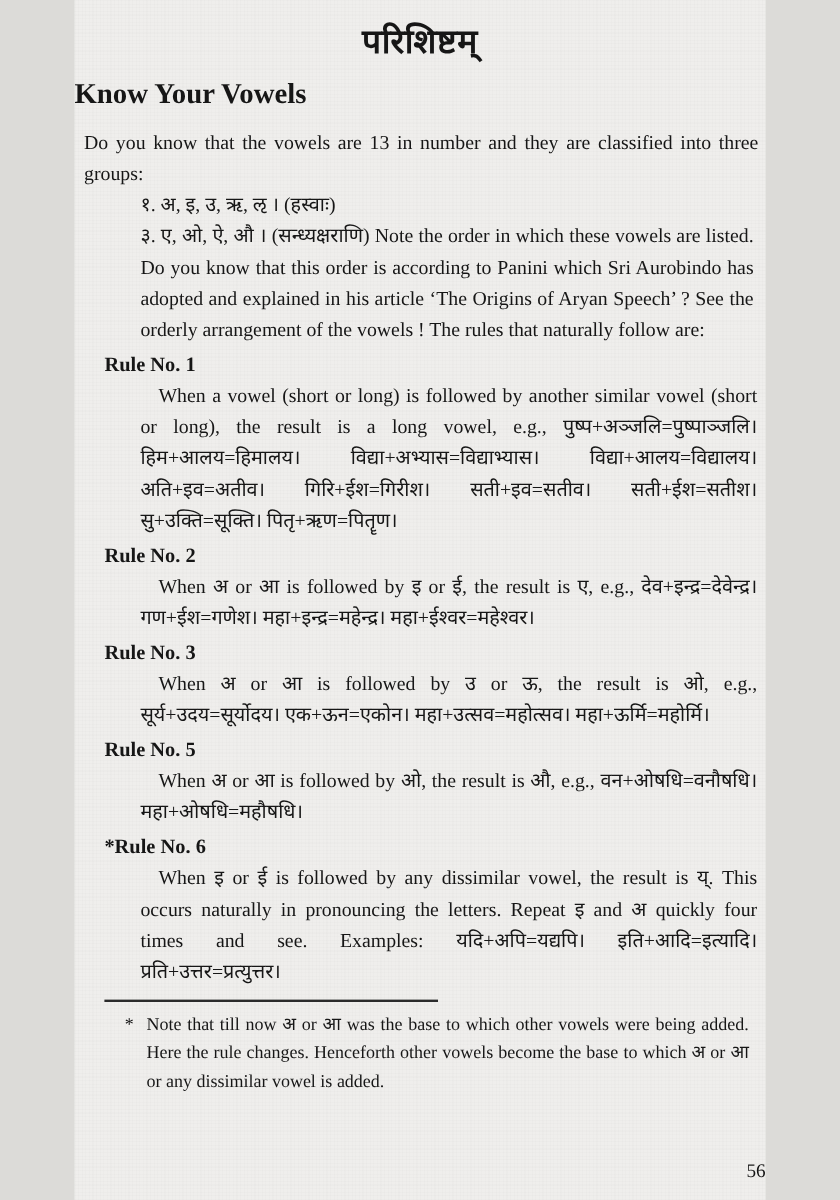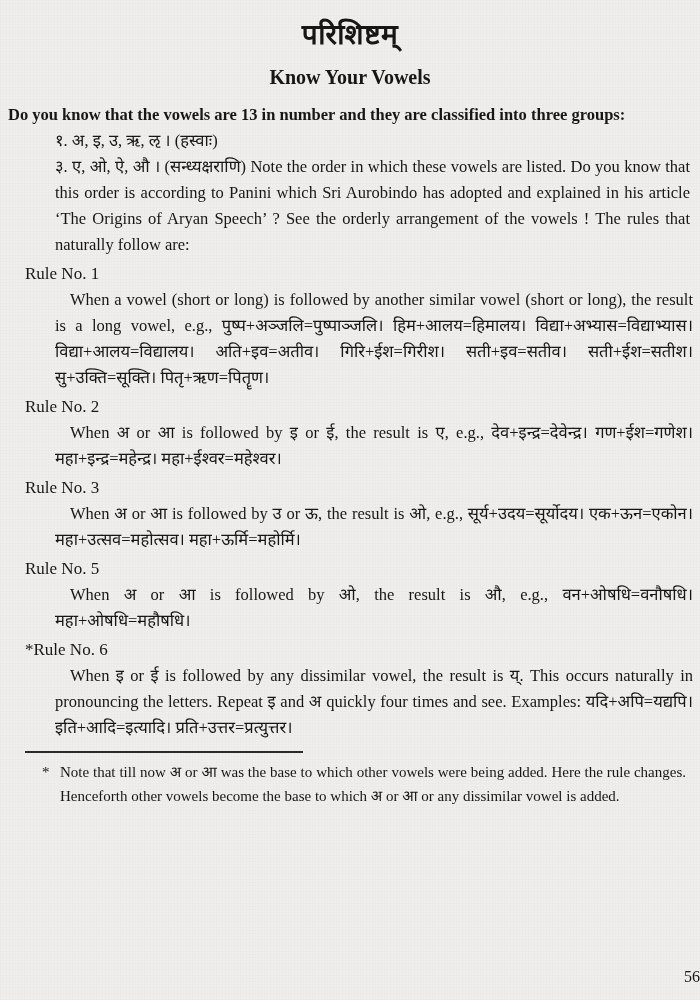--- a/index.html
+++ b/index.html
@@ -3,61 +3,59 @@
 <meta charset="utf-8">
 <style>
   html, body {
     margin: 0;
     padding: 0;
     background: #dcdbd8;
     font-family: "Liberation Serif", "DejaVu Serif", serif;
   }
   .page {
     position: relative;
-    width: 700px;
+    width: 576px;
     height: 1000px;
     margin: 0 auto;
     box-sizing: border-box;
     background: #efeeec;
     background-image:
       repeating-linear-gradient(0deg, rgba(0,0,0,0.012) 0 1px, transparent 1px 3px),
       repeating-linear-gradient(90deg, rgba(0,0,0,0.012) 0 1px, transparent 1px 3px);
     color: #161616;
     padding-top: 14px;
     overflow: hidden;
   }
   .title {
     margin: 0 0 14px 0;
     text-align: center;
     font-size: 28px;
     font-weight: bold;
     letter-spacing: 0.5px;
   }
   .heading {
     margin: 0 0 13px 0;
-    text-align: center;
-    font-size: 20px;
+    font-size: 24px;
     font-weight: bold;
   }
   .bodytext {
     font-size: 16.5px;
     line-height: 26px;
     text-align: justify;
   }
   .intro {
     margin: 0 6px 0 8px;
-    font-weight: bold;
   }
   .group {
     margin: 0 10px 0 55px;
   }
   .rule-heading {
     margin: 3px 0 0 25px;
     font-size: 17px;
-    font-weight: normal;
+    font-weight: bold;
     line-height: 26px;
   }
   .rule-body {
     margin: 0 7px 0 55px;
     text-indent: 15px;
   }
   .footnote-divider {
     margin: 10px 0 7px 25px;
     width: 278px;
     border: none;

